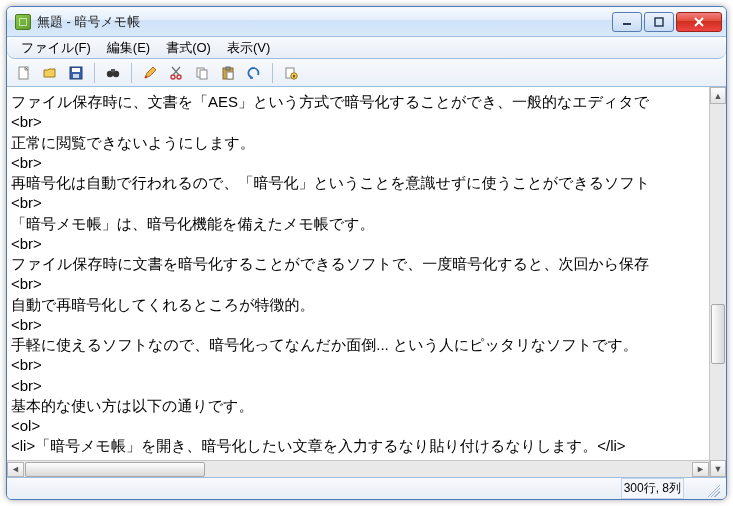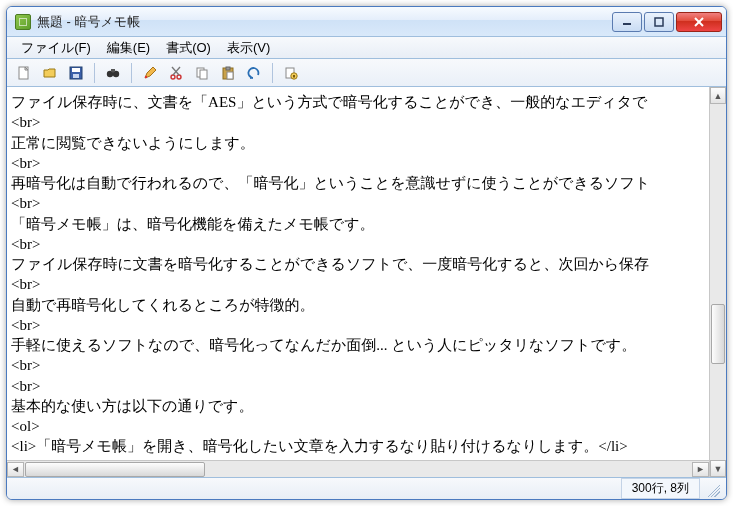--- a/index.html
+++ b/index.html
@@ -67,20 +67,21 @@
     width: 46px;
   }
   .menubar {
     height: 22px;
     background: linear-gradient(to bottom,#f7f9fc,#e8eef6);
     border-bottom: 1px solid #9fbedd;
     display: flex;
     align-items: center;
     font-size: 13px;
     padding: 0 6px;
+    border-radius: 8px;
   }
   .menu-item { padding: 2px 8px; cursor: default; }
   .menu-spacer { flex: 1; }
   .toolbar {
     height: 28px;
     background: linear-gradient(to bottom,#f7f9fc,#eaf0f8);
     border-bottom: 1px solid #9fbedd;
     display:flex;
     align-items:center;
     padding: 0 6px;
@@ -104,21 +105,21 @@
     border-top:1px solid #fff;
   }
   .editor {
     flex:1;
     overflow:hidden;
     padding: 4px 2px 0 4px;
     font-size: 15px;
     line-height: 1.35;
     color:#000;
     white-space: pre;
-    font-family:Liberation Serif, serif;
+    font-family:Liberation Sans, sans-serif;
     position:relative;
   }
   .editor .line { white-space: pre; overflow: hidden; }
   .hscroll {
     height:17px;
     background:#e9e9e9;
     border-top:1px solid #c7c7c7;
     display:flex;
     align-items:center;
   }
@@ -164,23 +165,23 @@
     background:linear-gradient(to bottom,#f7f9fc,#e8eef6);
     border-top:1px solid #9fbedd;
     display:flex;
     align-items:center;
     font-size:12px;
     padding:0 6px;
   }
   .status-spacer{flex:1;}
   .status-cell{
     border:1px solid #c4d3e6;
-    padding:1px 10px;
+    padding:1px 2px;
     background:#f3f7fc;
-    margin-right:4px;
+    margin-right:20px;
   }
   .grip{
     width:16px;height:16px;
     background:
       linear-gradient(135deg,transparent 60%,#9fb6d1 60%,#9fb6d1 65%,transparent 65%),
       linear-gradient(135deg,transparent 70%,#9fb6d1 70%,#9fb6d1 75%,transparent 75%),
       linear-gradient(135deg,transparent 80%,#9fb6d1 80%,#9fb6d1 85%,transparent 85%);
   }
   svg{display:block;}
 </style>

